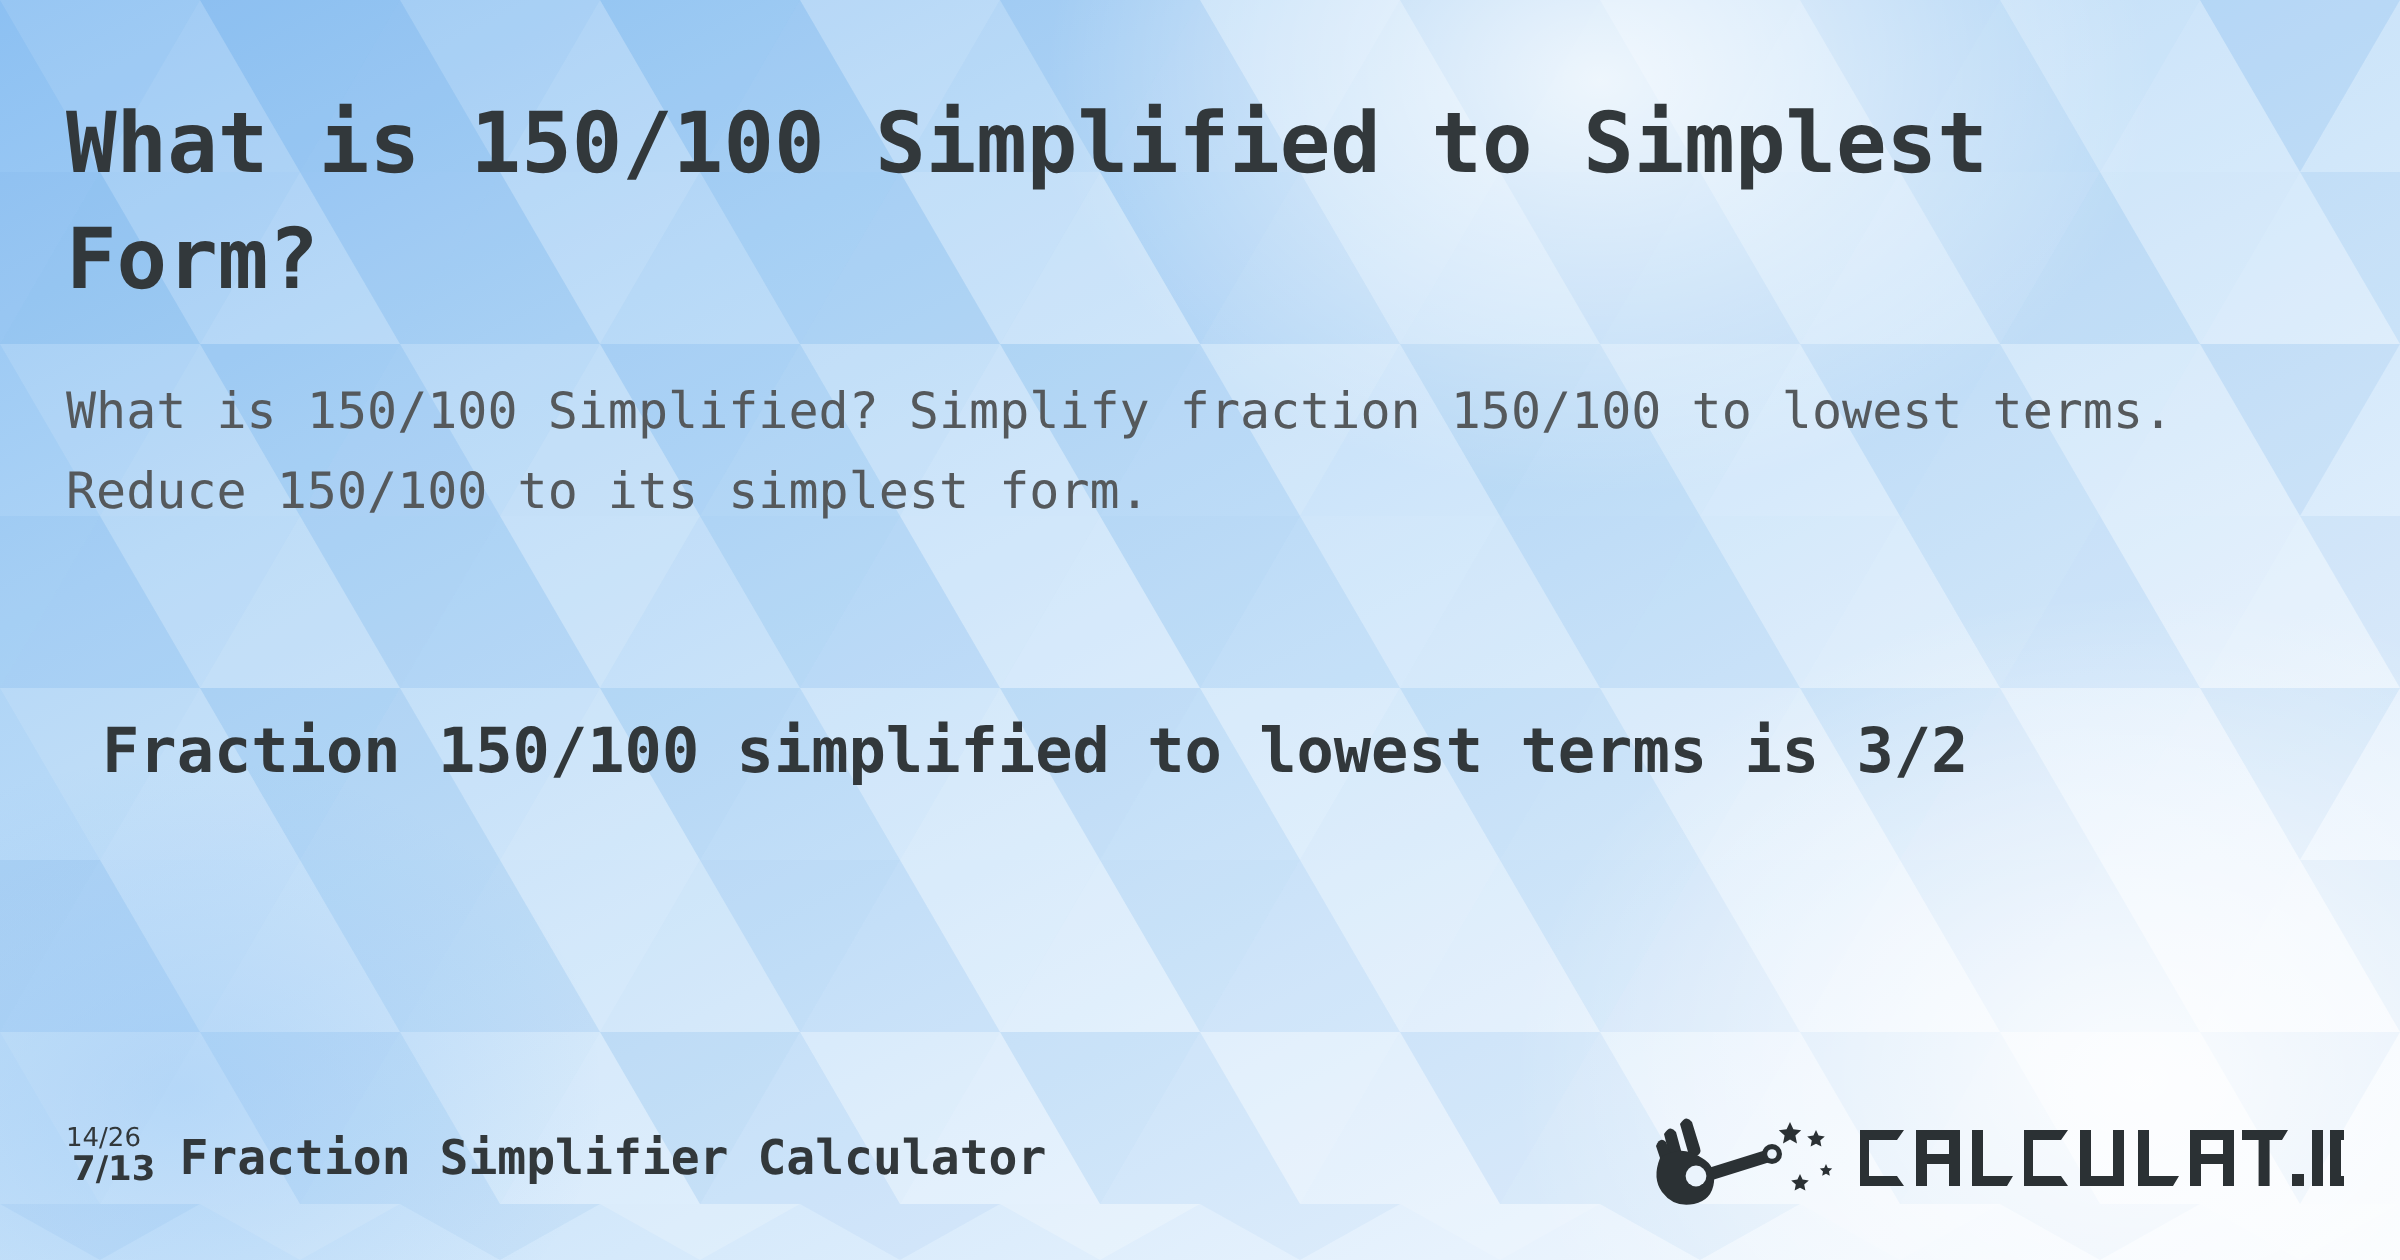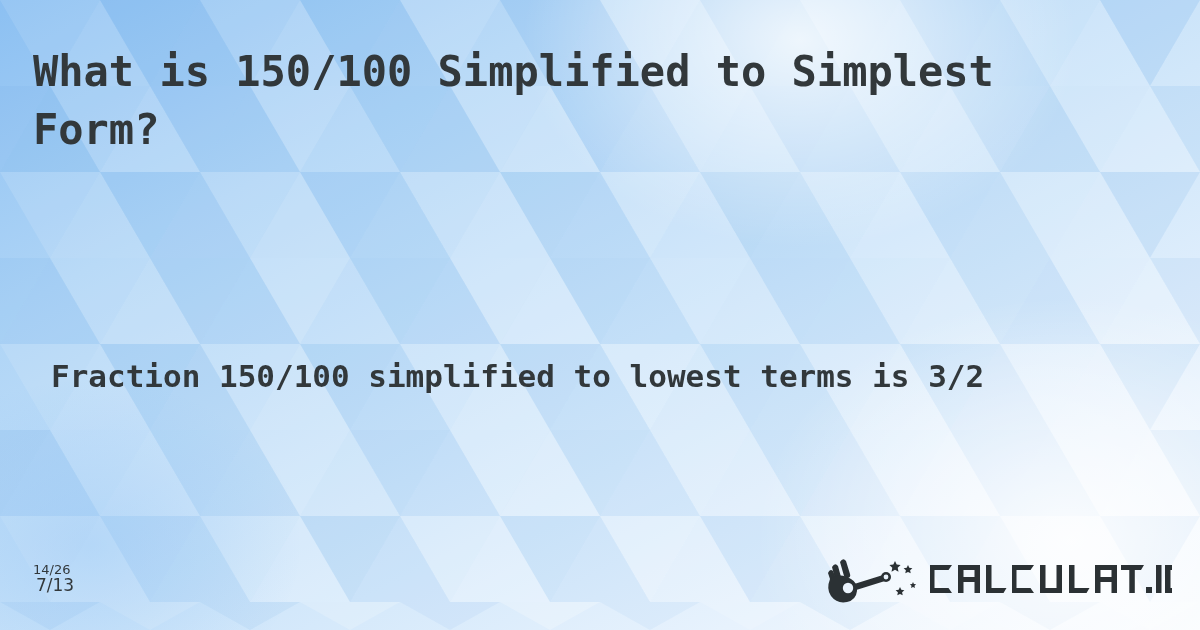--- a/index.html
+++ b/index.html
@@ -125,21 +125,21 @@
     font-family: "DejaVu Sans", sans-serif;
     line-height: 1.05;
     margin-right: 12px;
   }
   .frac-top {
     font-size: 13px;
     font-weight: normal;
   }
   .frac-bottom {
     font-size: 17px;
-    font-weight: normal;
+    font-weight: bold;
     margin-left: 3px;
   }
 
   .footer-label {
     font-family: "DejaVu Sans Mono", monospace;
     font-weight: bold;
     font-size: 24px;
     color: #32383b;
     white-space: nowrap;
   }
@@ -363,30 +363,32 @@
   </svg>
 
   <div class="bloom bloom-a"></div>
   <div class="bloom bloom-b"></div>
   <div class="bloom bloom-c"></div>
 
   <div id="content">
 
     <h1 class="page-title">What is 150/100 Simplified to Simplest Form?</h1>
 
+    <p class="page-subtitle">What is 150/100 Simplified? Simplify fraction 150/100 to lowest terms. Reduce 150/100 to its simplest form.</p>
 
     <p class="result-line">Fraction 150/100 simplified to lowest terms is 3/2</p>
 
     <div id="footer">
 
       <div class="footer-brand">
         <span class="frac-icon">
           <span class="frac-top">14/26</span>
           <span class="frac-bottom">7/13</span>
         </span>
+        <span class="footer-label">Fraction Simplifier Calculator</span>
       </div>
 
       <div class="footer-logo">
         <svg class="logo-svg" width="350" height="52" viewBox="0 0 350 52">
 
           <g fill="#2b3134">
 
             <path d="M10,14 q3,-5 6,-1 l3,11 q1,3 -2,4 q-3,1 -4,-2 z"></path>
             <path d="M18,9 q3,-5 6,-1 l4,13 q1,3 -2,4 q-3,1 -4,-2 z"></path>
             <path d="M6,20 q2,-5 5,-2 l5,12 q1,3 -2,4 q-3,1 -4,-2 z"></path>

